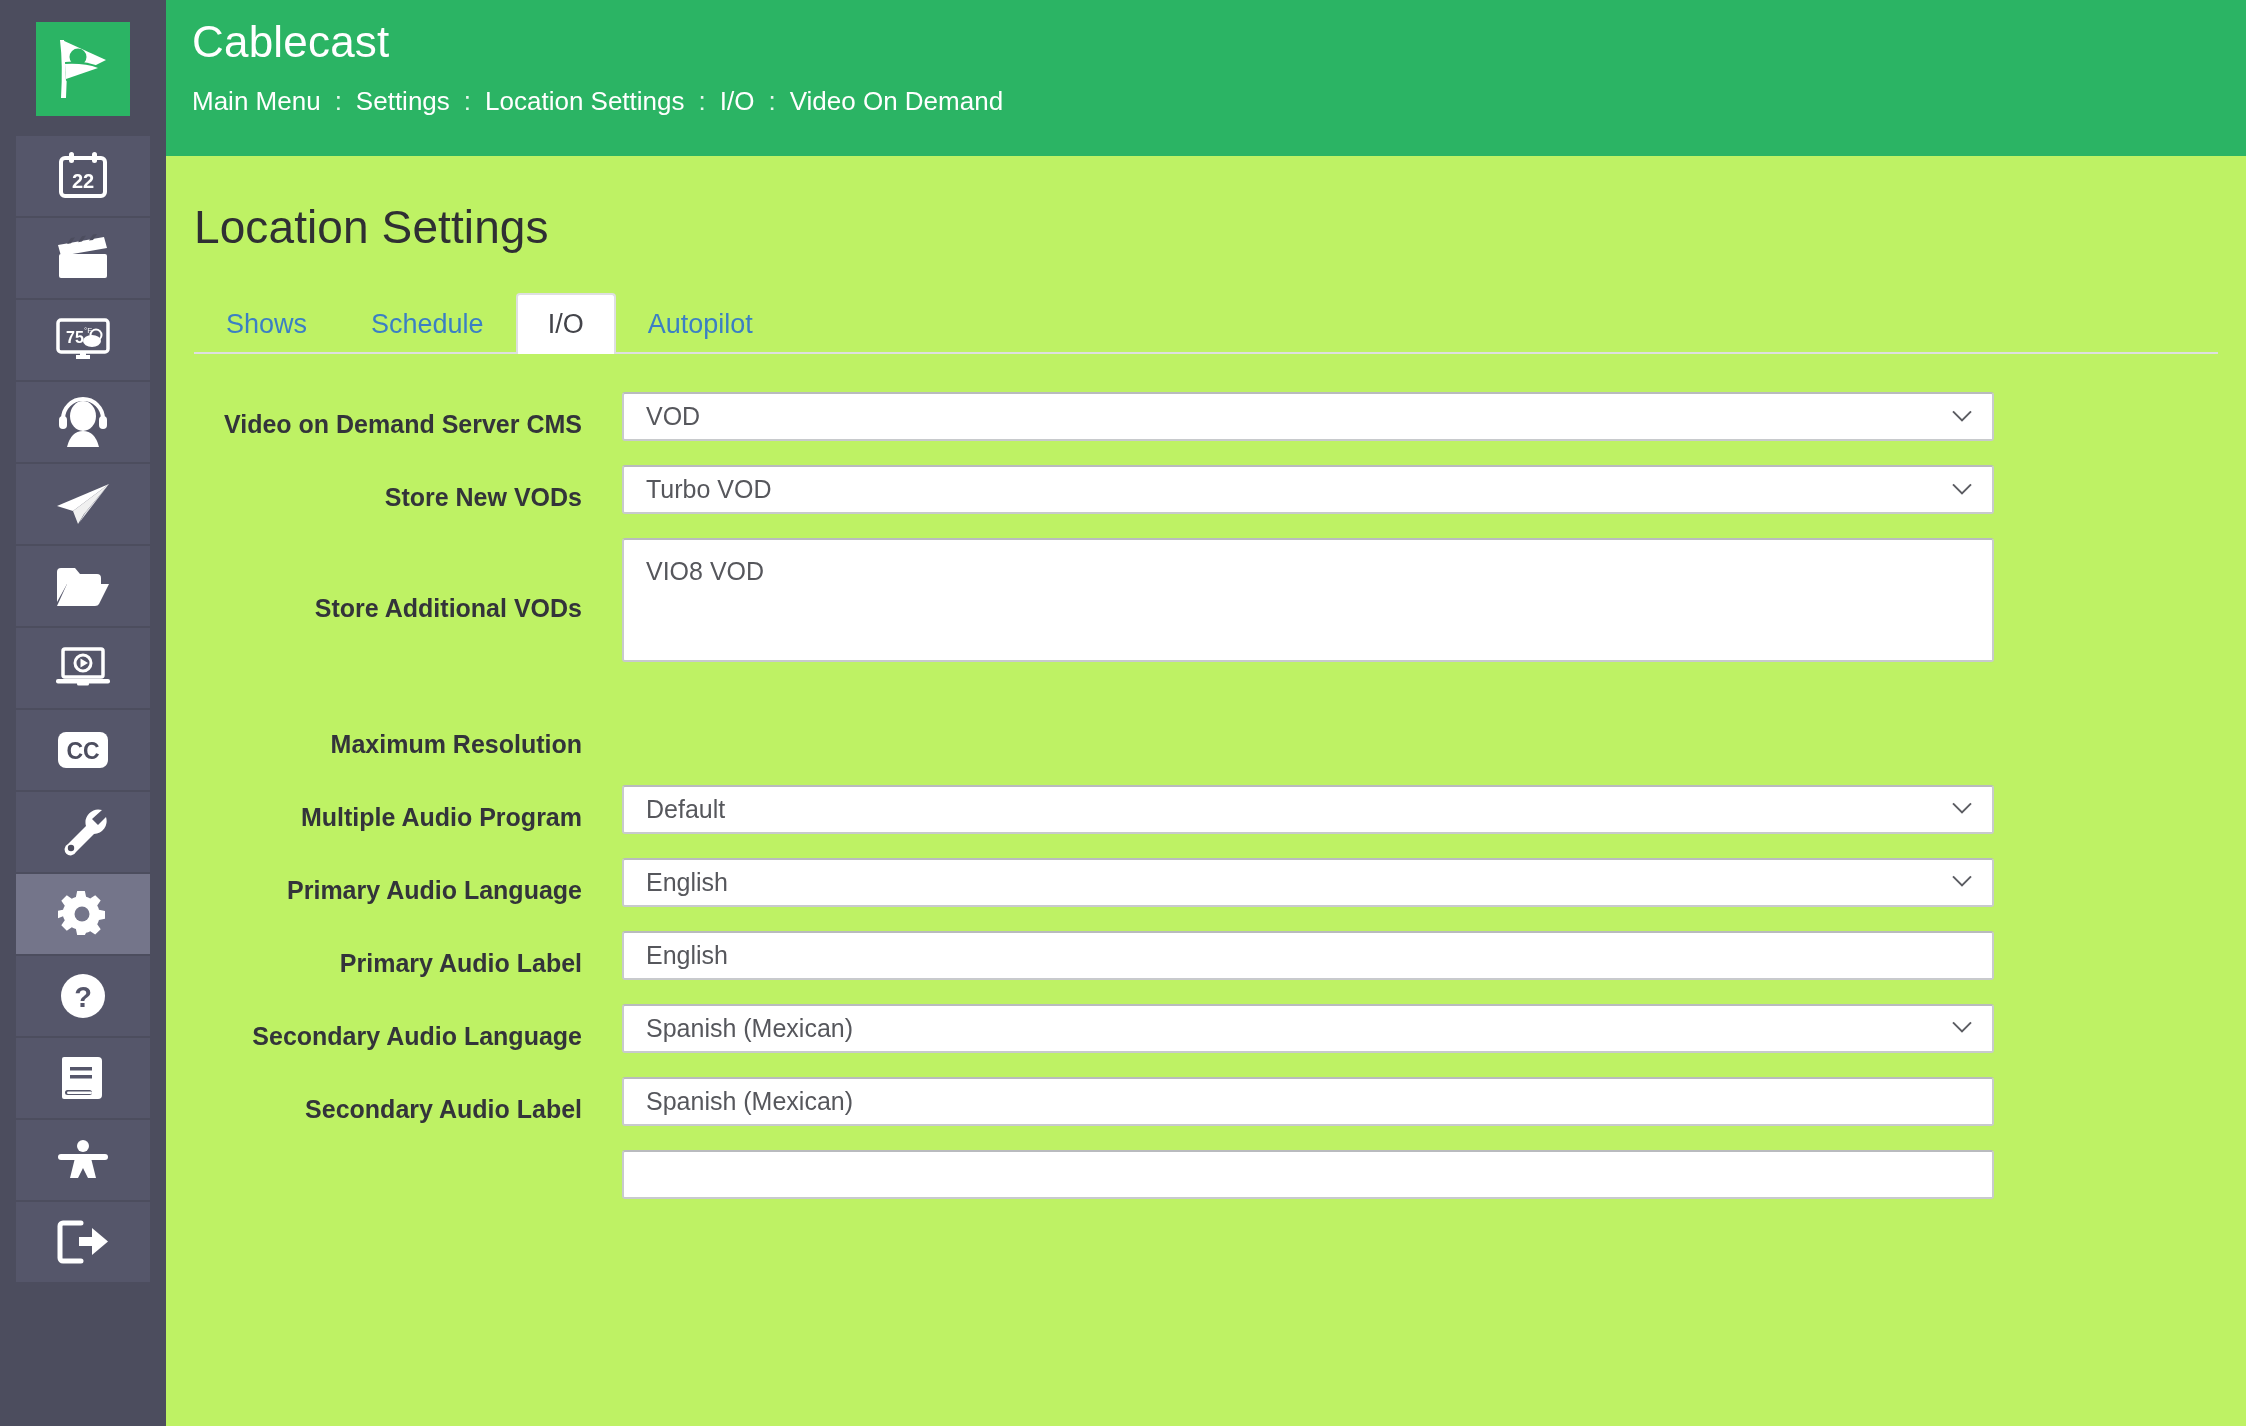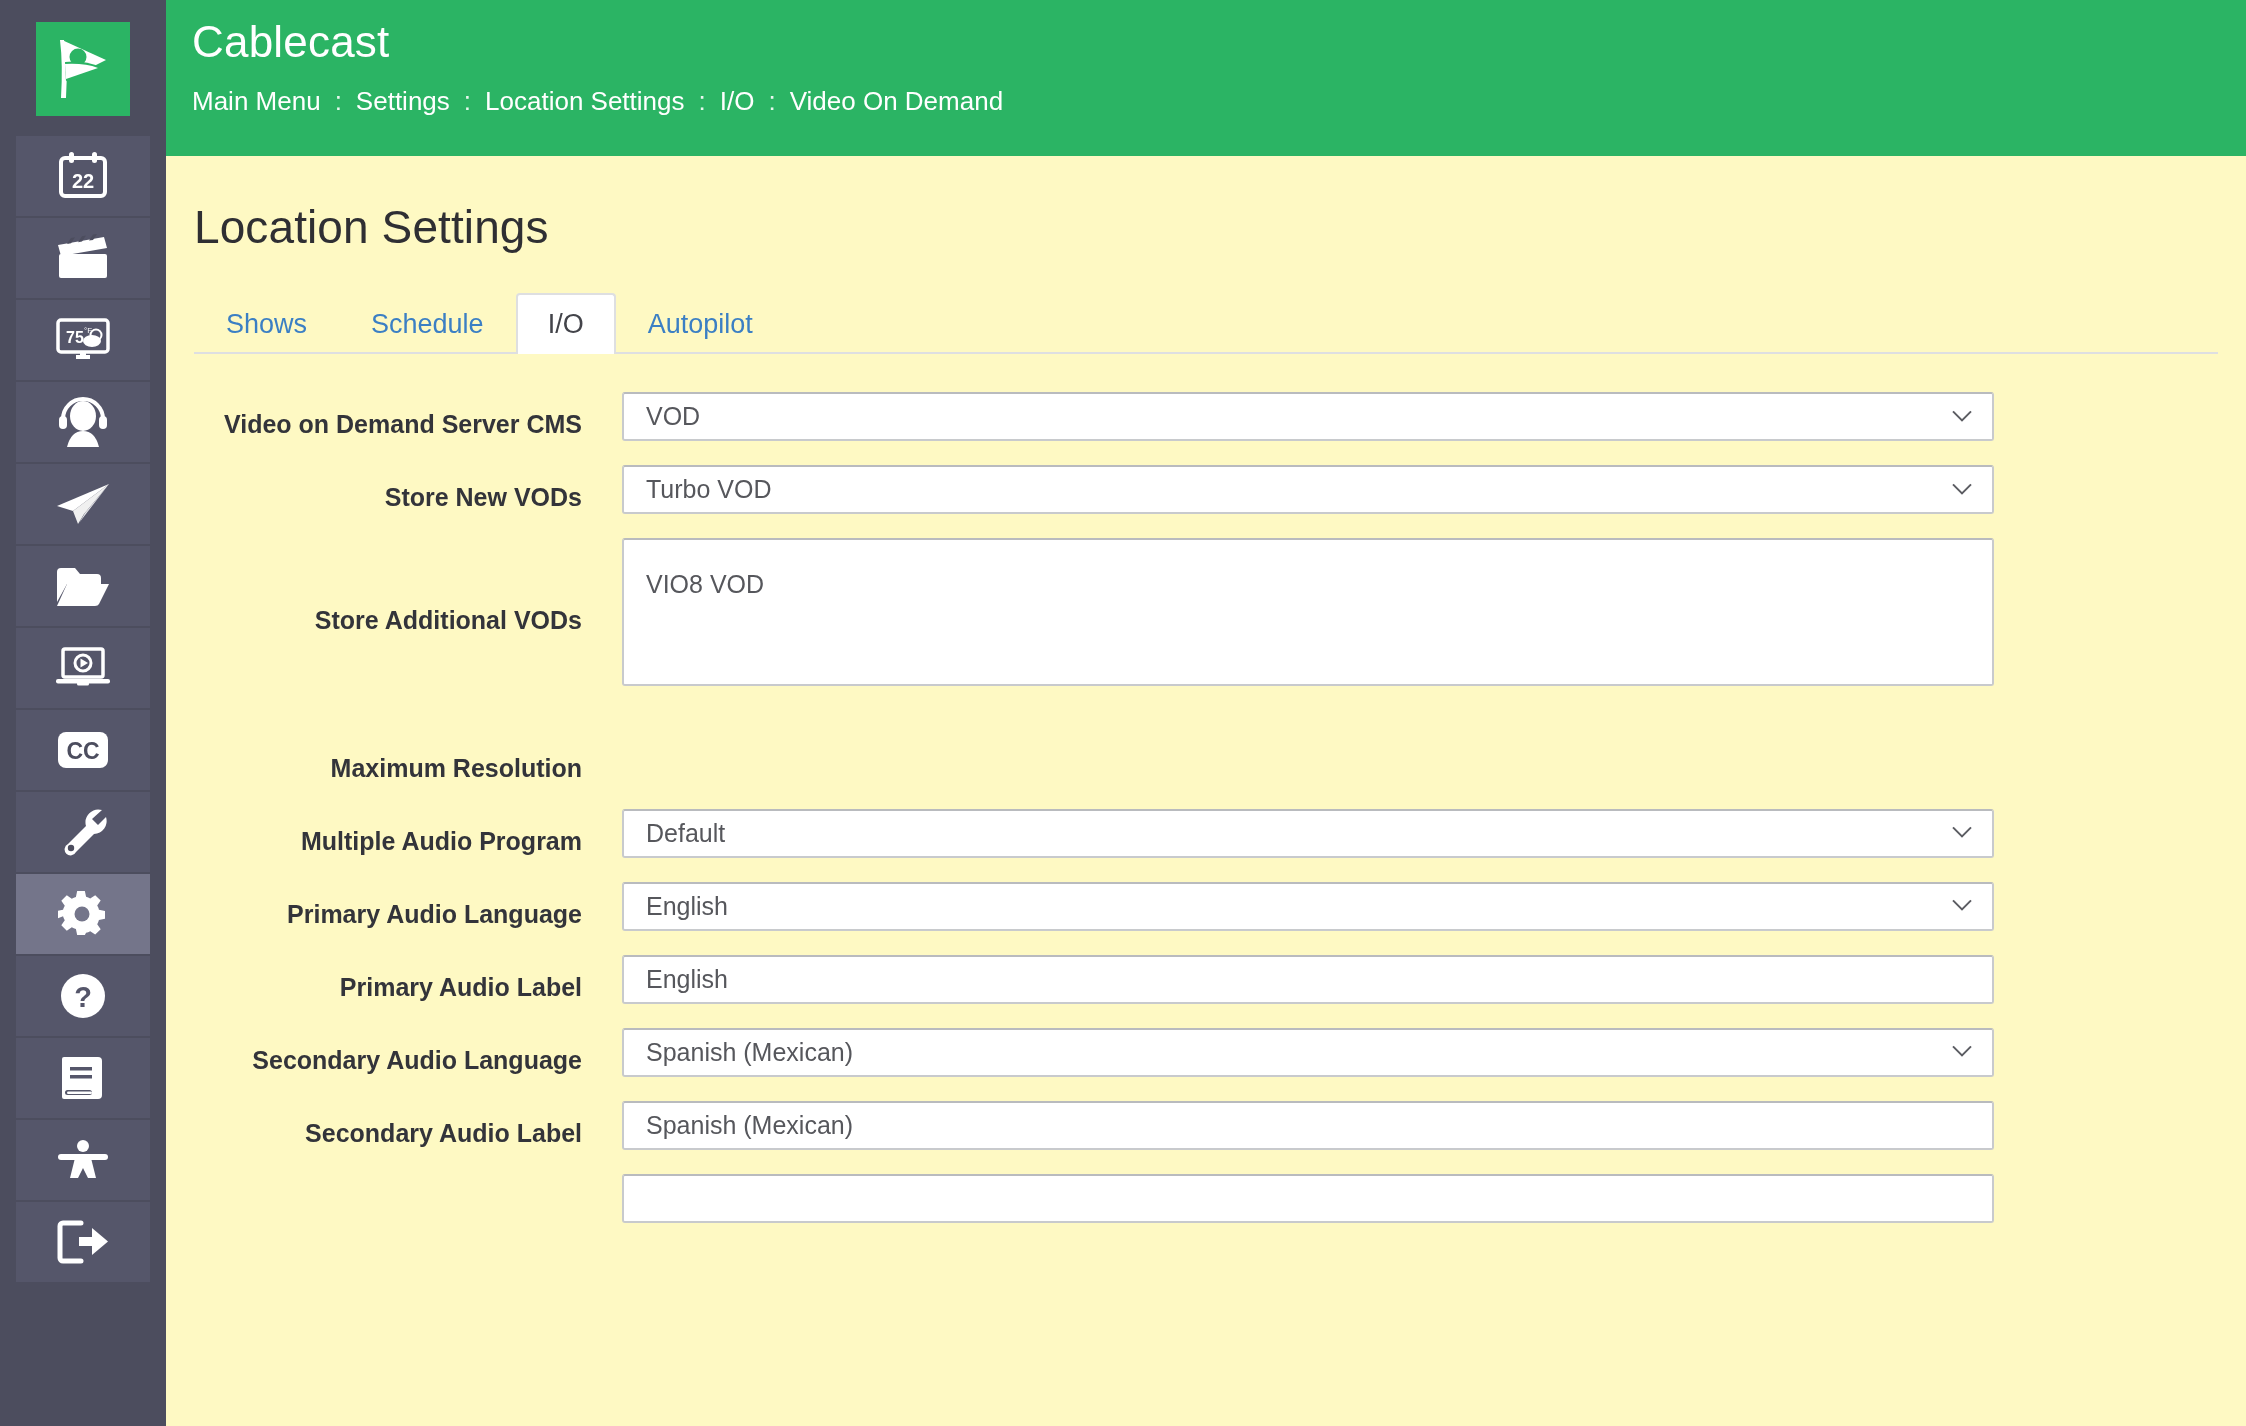--- a/index.html
+++ b/index.html
@@ -53,21 +53,21 @@
     color: #ffffff;
   }
   .nav-item.active { background: #74758a; }
   .nav-item svg { display: block; }
 
   
   .main {
     flex: 1 1 auto;
     display: flex;
     flex-direction: column;
-    background: #fef9c3;
+    background: #bef264;
     overflow: hidden;
   }
 
   
   .topbar {
     background: #2bb464;
     height: 156px;
     min-height: 156px;
     padding: 20px 0 0 26px;
     color: #ffffff;
@@ -184,23 +184,23 @@
     right: 20px;
     top: 50%;
     transform: translateY(-55%);
     width: 20px;
     height: 12px;
     pointer-events: none;
   }
   .chev svg { display: block; }
 
   .field.multi {
-    height: 148px;
+    height: 124px;
     align-items: flex-start;
-    padding-top: 29px;
+    padding-top: 16px;
   }
   .multi-option {
     font-size: 25px;
     color: #56575c;
     line-height: 1.2;
   }
 
   .spacer-24 { height: 26px; }
 </style>
 </head>

